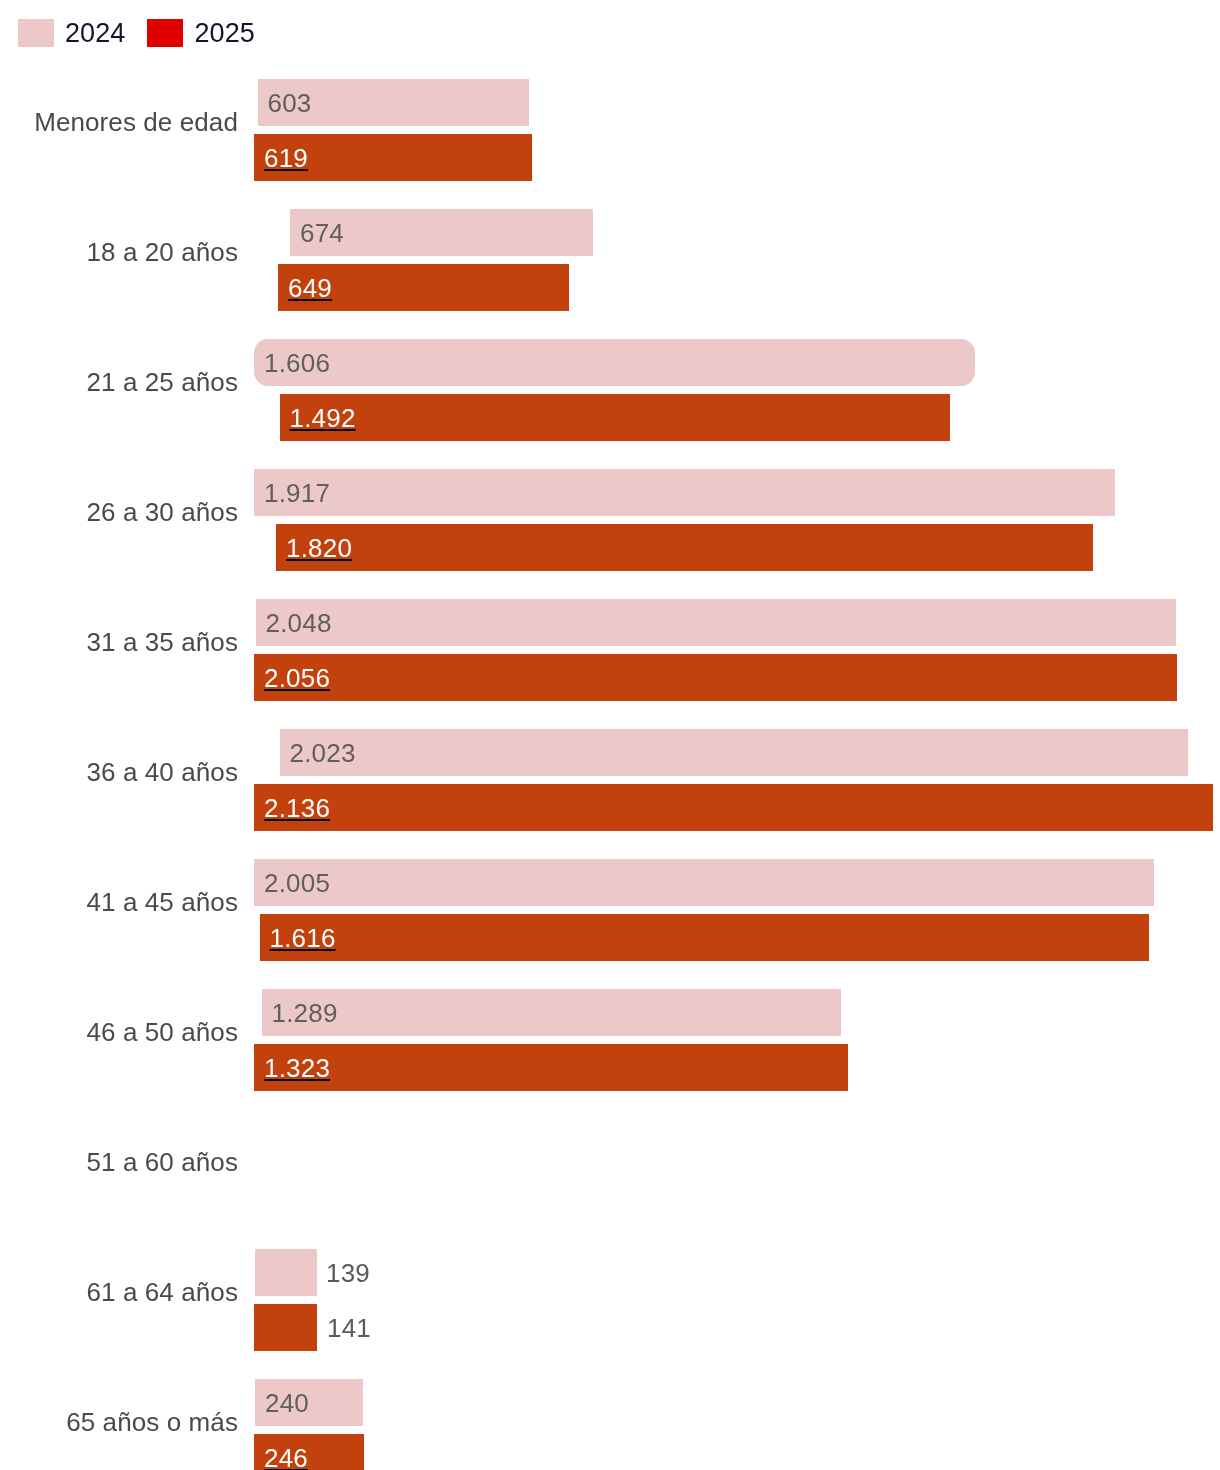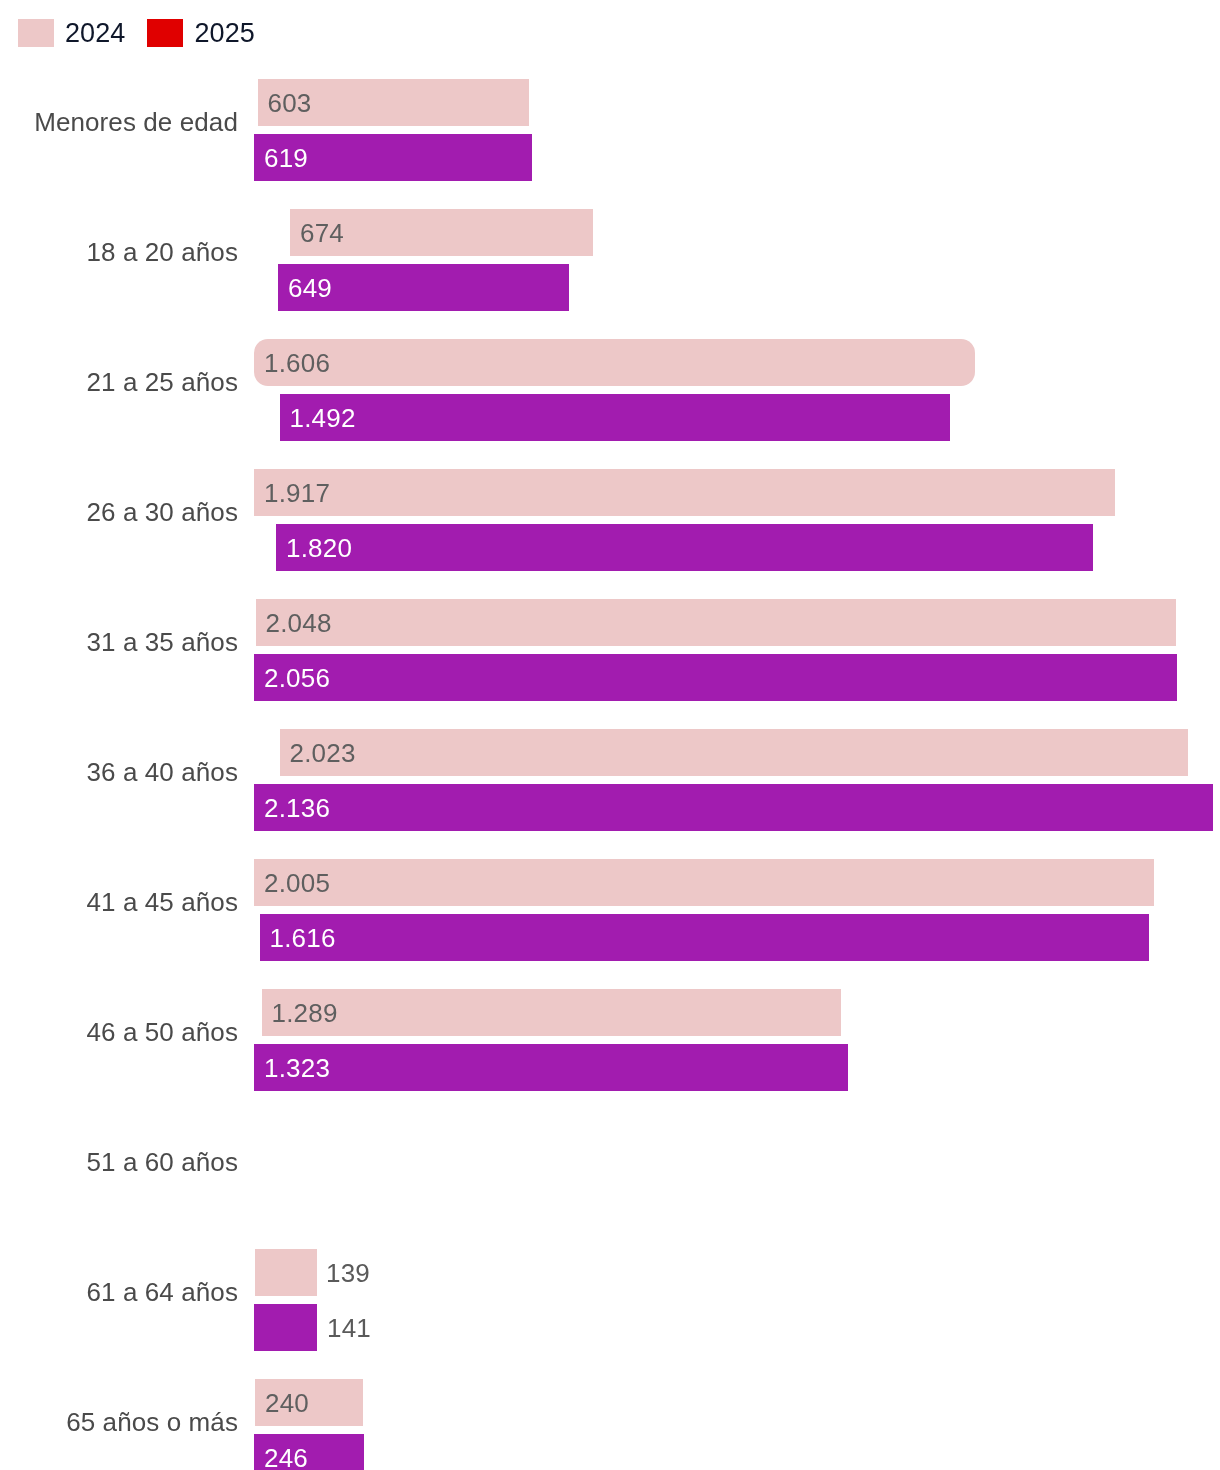--- a/index.html
+++ b/index.html
@@ -87,21 +87,21 @@
     justify-content: center;
   }
   .bar .fill {
     height: 47px;
     display: flex;
     align-items: center;
     box-sizing: border-box;
     padding-left: 10px;
   }
   .bar.y2024 .fill { background: #edc8c8; }
-  .bar.y2025 .fill { background: #a21caf; }
+  .bar.y2025 .fill { background: #c2410c; text-decoration: underline; }
 
   .val {
     font-size: 26px;
     line-height: 1;
     white-space: nowrap;
     letter-spacing: .2px;
   }
   .bar.y2024 .val.inside { color: #5f5f5f; }
   .bar.y2025 .val.inside { color: #ffffff; }
   .val.outside {

